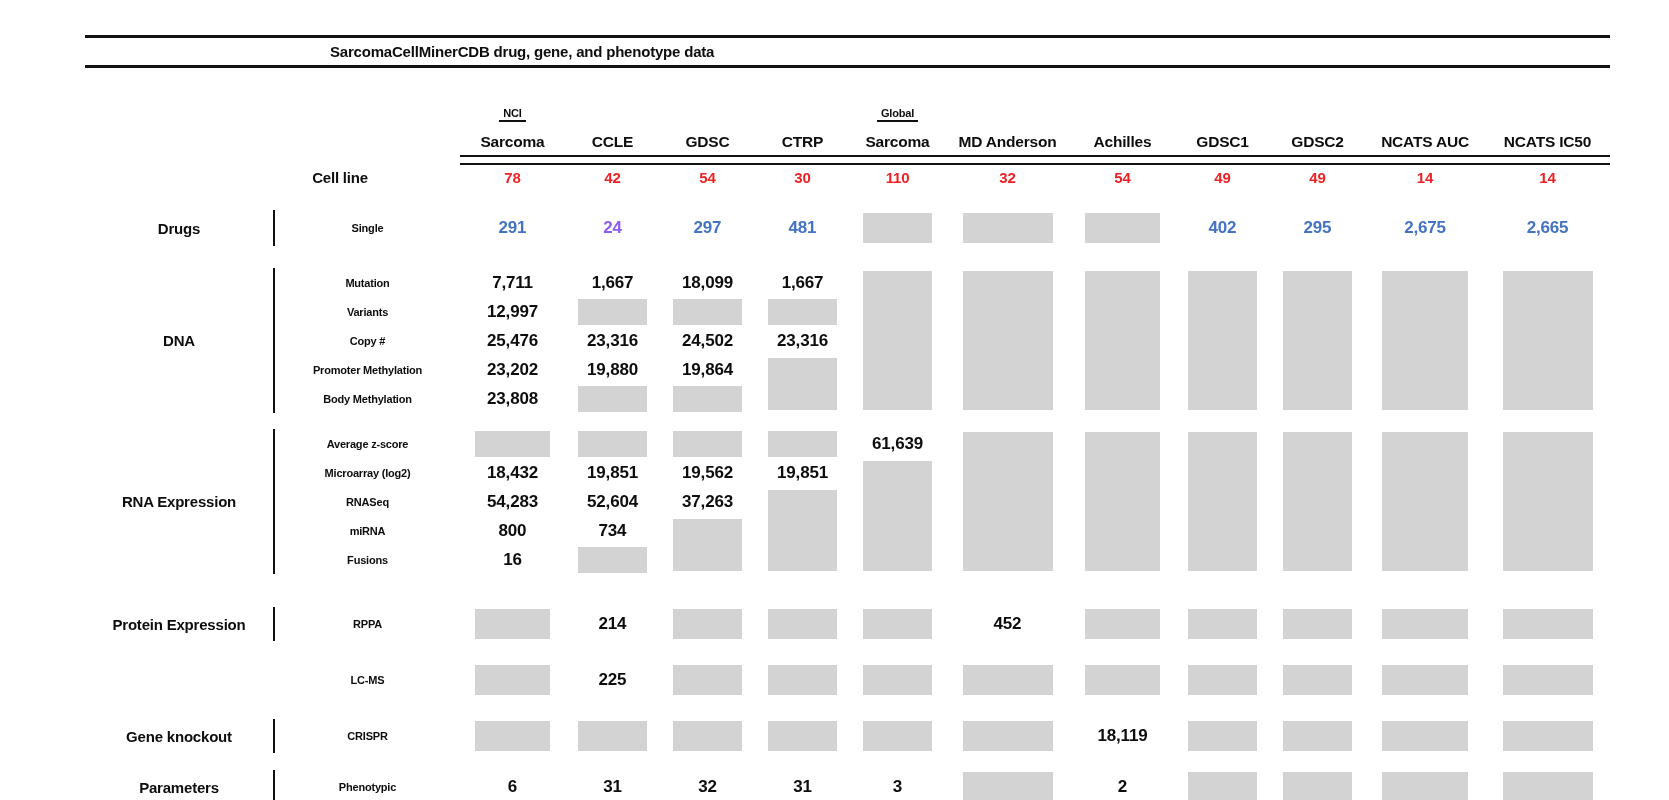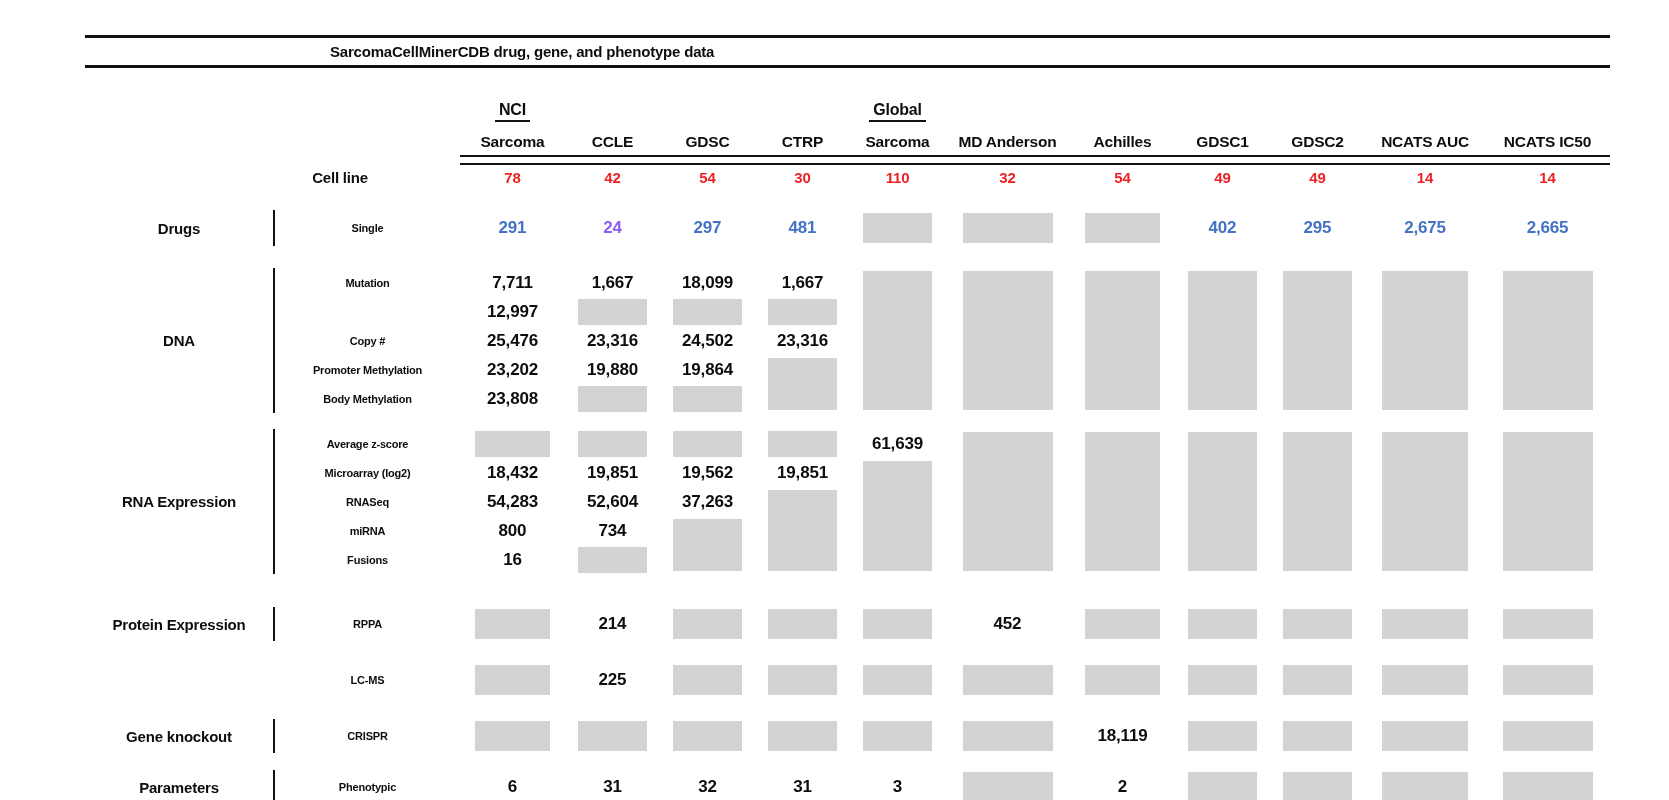--- a/index.html
+++ b/index.html
@@ -8,21 +8,21 @@
        letter-spacing:-0.2px;}
   .figure{position:absolute;left:85px;top:0;width:1525px;}
 
   
   .titlebox{margin-top:35px;border-top:3px solid #111;border-bottom:3px solid #111;}
   .title{padding:5px 0 5px 245px;font-size:15px;white-space:nowrap;}
 
   
   .hdr{display:grid;grid-template-rows:40px 32px 8px 30px;margin-top:14px;}
   .htop{display:flex;align-items:flex-end;justify-content:center;grid-row:1;}
-  .htop span{border-bottom:2.5px solid #111;padding:0 4px 1px 4px;font-size:16px;}
+  .htop span{border-bottom:2.5px solid #111;padding:0 4px 1px 4px;font-size:11px;}
   .hlabel{display:flex;align-items:flex-end;justify-content:center;grid-row:2;
           font-size:15.5px;padding-bottom:3px;white-space:nowrap;}
   .dline{grid-row:3;grid-column:3 / 14;height:6px;border-top:2px solid #111;
          border-bottom:2px solid #111;margin-top:1px;}
   .count{grid-row:4;display:flex;align-items:center;justify-content:center;font-size:15px;}
   .cellline{grid-row:4;grid-column:2;display:flex;align-items:center;justify-content:center;
             padding-right:55px;font-size:15px;}
 
   
   .sec{display:grid;}
@@ -84,20 +84,21 @@
         <div class="gbox" style="grid-area: 1 / 8 / span 1; background: rgb(211, 211, 211); height: 30px;"></div>
         <div class="gbox" style="grid-area: 1 / 9 / span 1; background: rgb(211, 211, 211); height: 30px;"></div>
         <div class="num" style="grid-area: 1 / 10; color: rgb(68, 114, 196);">402</div>
         <div class="num" style="grid-area: 1 / 11; color: rgb(68, 114, 196);">295</div>
         <div class="num" style="grid-area: 1 / 12; color: rgb(68, 114, 196);">2,675</div>
         <div class="num" style="grid-area: 1 / 13; color: rgb(68, 114, 196);">2,665</div>
       </div>
       <div class="sec" style="grid-template-columns: 190px 185px 105px 95px 95px 95px 95px 125px 105px 95px 95px 120px 125px; grid-auto-rows: 29px; margin-top: 22px;">
         <div class="cat" style="grid-row: 1 / span 5;">DNA</div>
         <div class="rlabel" style="grid-row: 1;">Mutation</div>
+        <div class="rlabel" style="grid-row: 2;">Variants</div>
         <div class="rlabel" style="grid-row: 3;">Copy #</div>
         <div class="rlabel" style="grid-row: 4;">Promoter Methylation</div>
         <div class="rlabel" style="grid-row: 5;">Body Methylation</div>
         <div class="num" style="grid-area: 1 / 3;">7,711</div>
         <div class="num" style="grid-area: 2 / 3;">12,997</div>
         <div class="num" style="grid-area: 3 / 3;">25,476</div>
         <div class="num" style="grid-area: 4 / 3;">23,202</div>
         <div class="num" style="grid-area: 5 / 3;">23,808</div>
         <div class="num" style="grid-area: 1 / 4;">1,667</div>
         <div class="gbox" style="grid-area: 2 / 4 / span 1; background: rgb(211, 211, 211); height: 26px;"></div>

